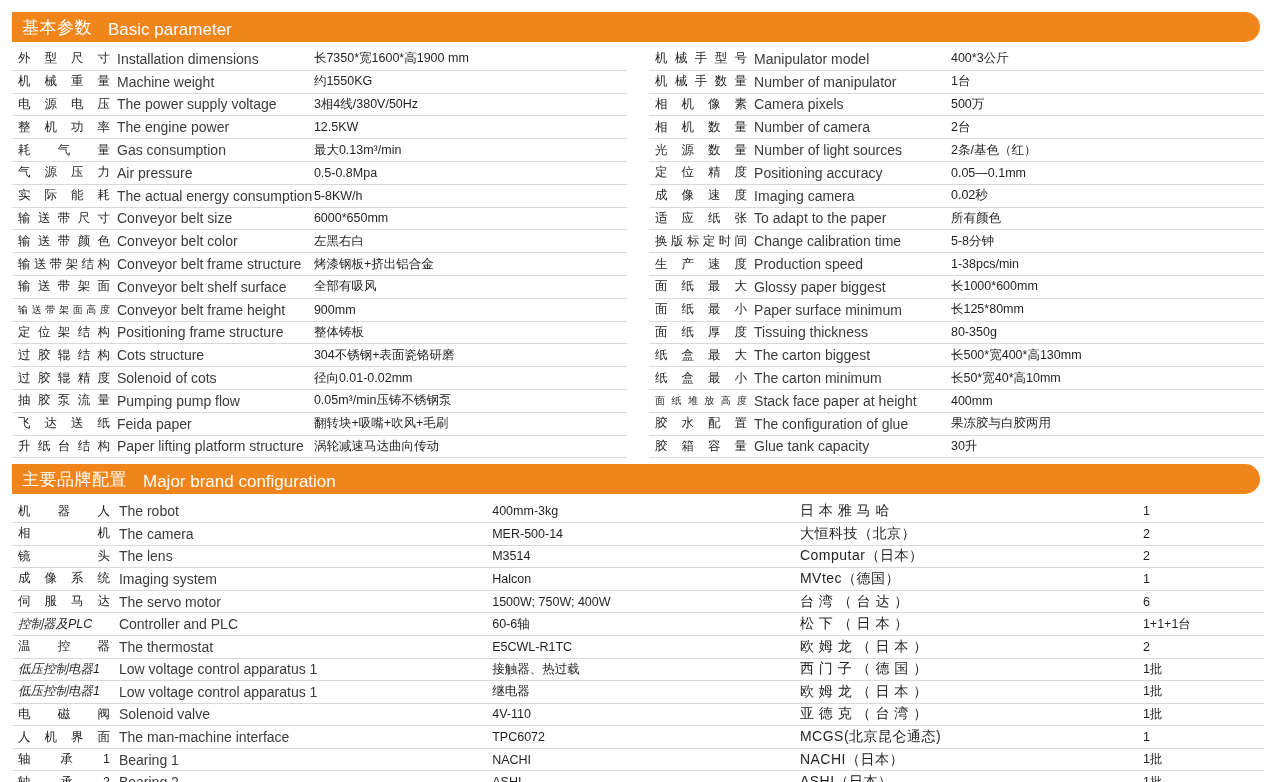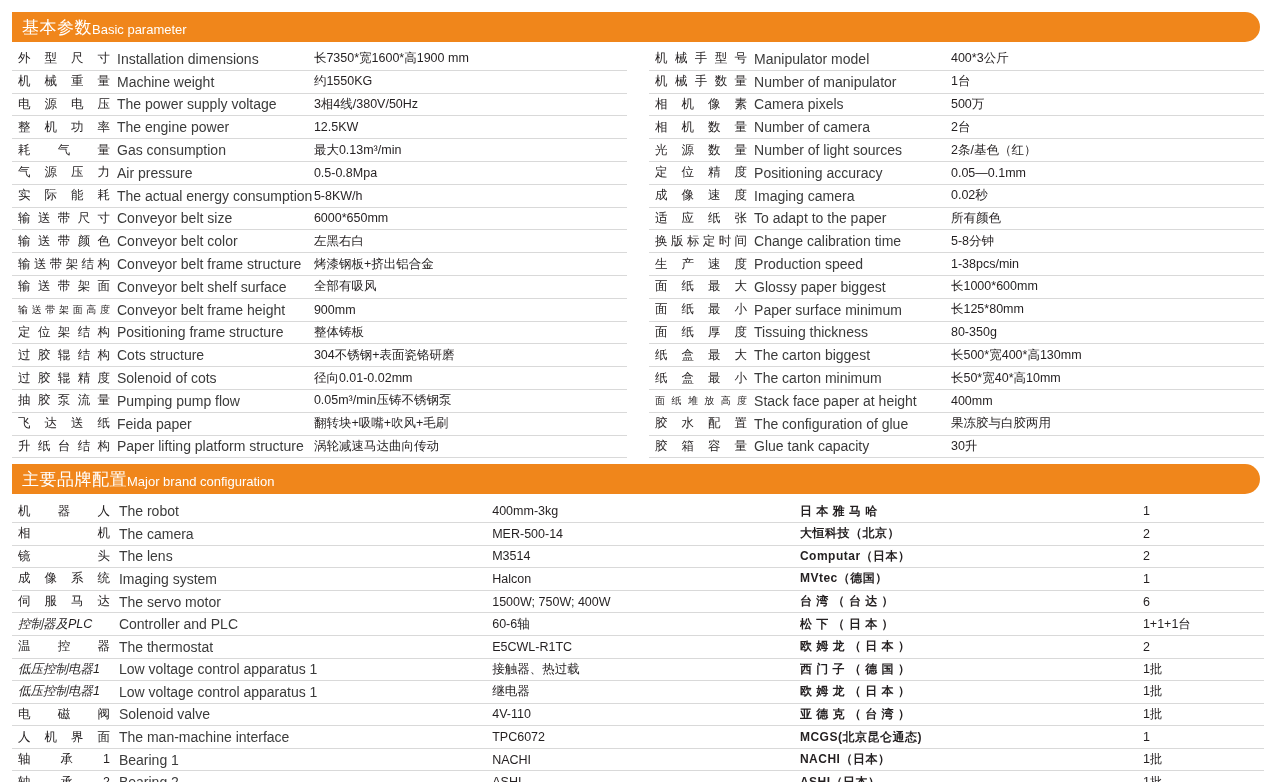--- a/index.html
+++ b/index.html
@@ -34,22 +34,22 @@
   }
   .section-bar .cn {
     color: #ffffff;
     font-size: 17px;
     font-weight: normal;
     letter-spacing: 0.5px;
     line-height: 1;
   }
   .section-bar .en {
     color: #ffffff;
-    font-size: 13px;
-    margin-left: 0;
+    font-size: 17px;
+    margin-left: 16px;
     line-height: 1;
     padding-top: 4px;
   }
 
   
   .tbl {
     width: 1252px;
     margin: 0 auto;
     border-collapse: collapse;
     table-layout: fixed;
@@ -115,21 +115,21 @@
   .b-brd { width: 340px; }
   .b-qty { width: 120px; }
   .b-cn span {
     display: block;
     text-align: justify;
     text-align-last: justify;
     width: 92px;
     font-size: 12.5px;
   }
   .b-cn span.nojust { text-align-last: left; font-style: italic; }
-  .brand-txt { display: block; font-size: 12px; letter-spacing: 0.5px; font-weight: bold; }
+  .brand-txt { display: block; font-size: 14px; letter-spacing: 0.5px; }
 
   .sec1 { margin-top: 12px; }
   .sec2 { margin-top: 6px; }
   .gap { height: 6px; }
 </style>
 </head>
 <body>
 
 <div class="page">
 

